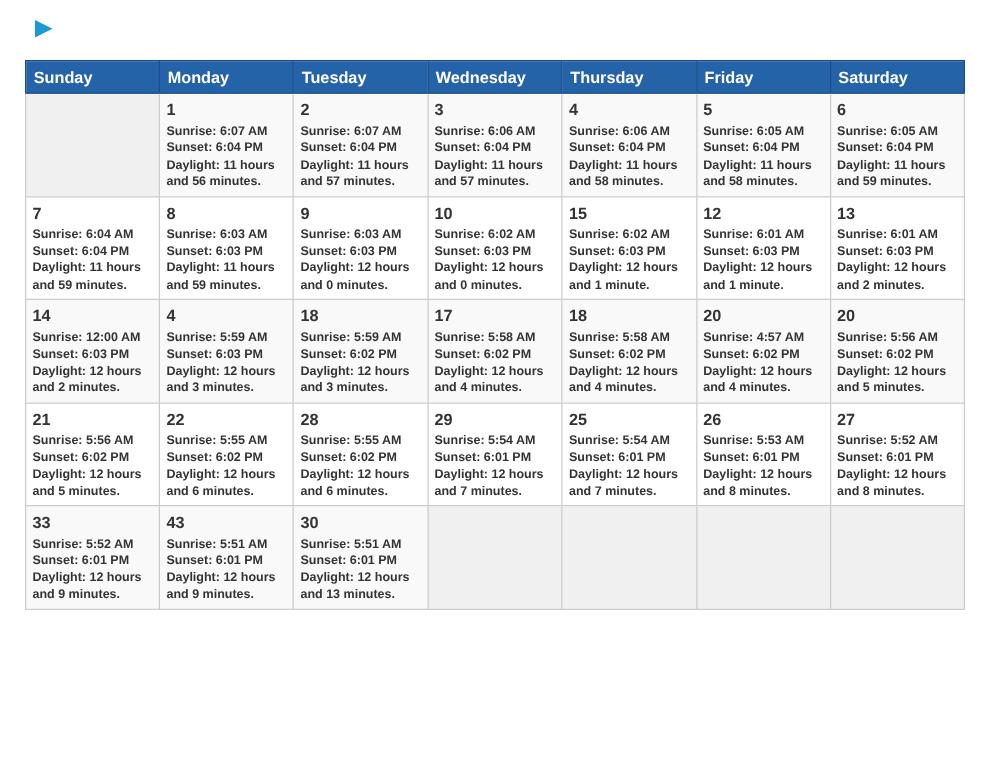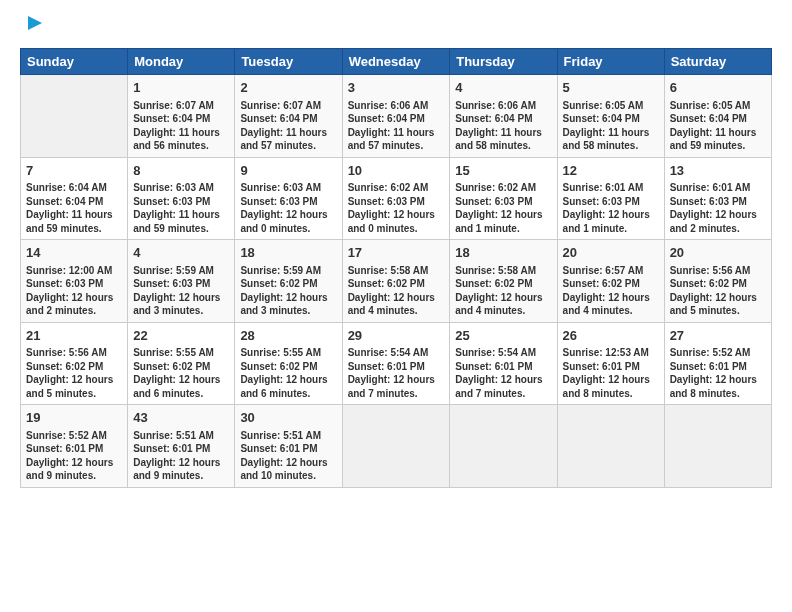--- a/index.html
+++ b/index.html
@@ -202,21 +202,21 @@
           <td>
             <span class="day-number">17</span>
             <div class="day-info"><span>Sunrise: 5:58 AM</span><br><span>Sunset: 6:02 PM</span><br><span>Daylight: 12 hours</span><br><span>and 4 minutes.</span></div>
           </td>
           <td>
             <span class="day-number">18</span>
             <div class="day-info"><span>Sunrise: 5:58 AM</span><br><span>Sunset: 6:02 PM</span><br><span>Daylight: 12 hours</span><br><span>and 4 minutes.</span></div>
           </td>
           <td>
             <span class="day-number">20</span>
-            <div class="day-info"><span>Sunrise: 6:57 AM</span><br><span>Sunset: 6:02 PM</span><br><span>Daylight: 12 hours</span><br><span>and 4 minutes.</span></div>
+            <div class="day-info"><span>Sunrise: 4:57 AM</span><br><span>Sunset: 6:02 PM</span><br><span>Daylight: 12 hours</span><br><span>and 4 minutes.</span></div>
           </td>
           <td>
             <span class="day-number">20</span>
             <div class="day-info"><span>Sunrise: 5:56 AM</span><br><span>Sunset: 6:02 PM</span><br><span>Daylight: 12 hours</span><br><span>and 5 minutes.</span></div>
           </td>
         </tr>
         <tr>
           <td>
             <span class="day-number">21</span>
             <div class="day-info"><span>Sunrise: 5:56 AM</span><br><span>Sunset: 6:02 PM</span><br><span>Daylight: 12 hours</span><br><span>and 5 minutes.</span></div>
@@ -232,39 +232,39 @@
           <td>
             <span class="day-number">29</span>
             <div class="day-info"><span>Sunrise: 5:54 AM</span><br><span>Sunset: 6:01 PM</span><br><span>Daylight: 12 hours</span><br><span>and 7 minutes.</span></div>
           </td>
           <td>
             <span class="day-number">25</span>
             <div class="day-info"><span>Sunrise: 5:54 AM</span><br><span>Sunset: 6:01 PM</span><br><span>Daylight: 12 hours</span><br><span>and 7 minutes.</span></div>
           </td>
           <td>
             <span class="day-number">26</span>
-            <div class="day-info"><span>Sunrise: 12:53 AM</span><br><span>Sunset: 6:01 PM</span><br><span>Daylight: 12 hours</span><br><span>and 8 minutes.</span></div>
+            <div class="day-info"><span>Sunrise: 5:53 AM</span><br><span>Sunset: 6:01 PM</span><br><span>Daylight: 12 hours</span><br><span>and 8 minutes.</span></div>
           </td>
           <td>
             <span class="day-number">27</span>
             <div class="day-info"><span>Sunrise: 5:52 AM</span><br><span>Sunset: 6:01 PM</span><br><span>Daylight: 12 hours</span><br><span>and 8 minutes.</span></div>
           </td>
         </tr>
         <tr>
           <td>
-            <span class="day-number">19</span>
+            <span class="day-number">33</span>
             <div class="day-info"><span>Sunrise: 5:52 AM</span><br><span>Sunset: 6:01 PM</span><br><span>Daylight: 12 hours</span><br><span>and 9 minutes.</span></div>
           </td>
           <td>
             <span class="day-number">43</span>
             <div class="day-info"><span>Sunrise: 5:51 AM</span><br><span>Sunset: 6:01 PM</span><br><span>Daylight: 12 hours</span><br><span>and 9 minutes.</span></div>
           </td>
           <td>
             <span class="day-number">30</span>
-            <div class="day-info"><span>Sunrise: 5:51 AM</span><br><span>Sunset: 6:01 PM</span><br><span>Daylight: 12 hours</span><br><span>and 10 minutes.</span></div>
+            <div class="day-info"><span>Sunrise: 5:51 AM</span><br><span>Sunset: 6:01 PM</span><br><span>Daylight: 12 hours</span><br><span>and 13 minutes.</span></div>
           </td>
           <td class="empty"></td>
           <td class="empty"></td>
           <td class="empty"></td>
           <td class="empty"></td>
         </tr>
       </tbody>
   </table>
 </div>
 

